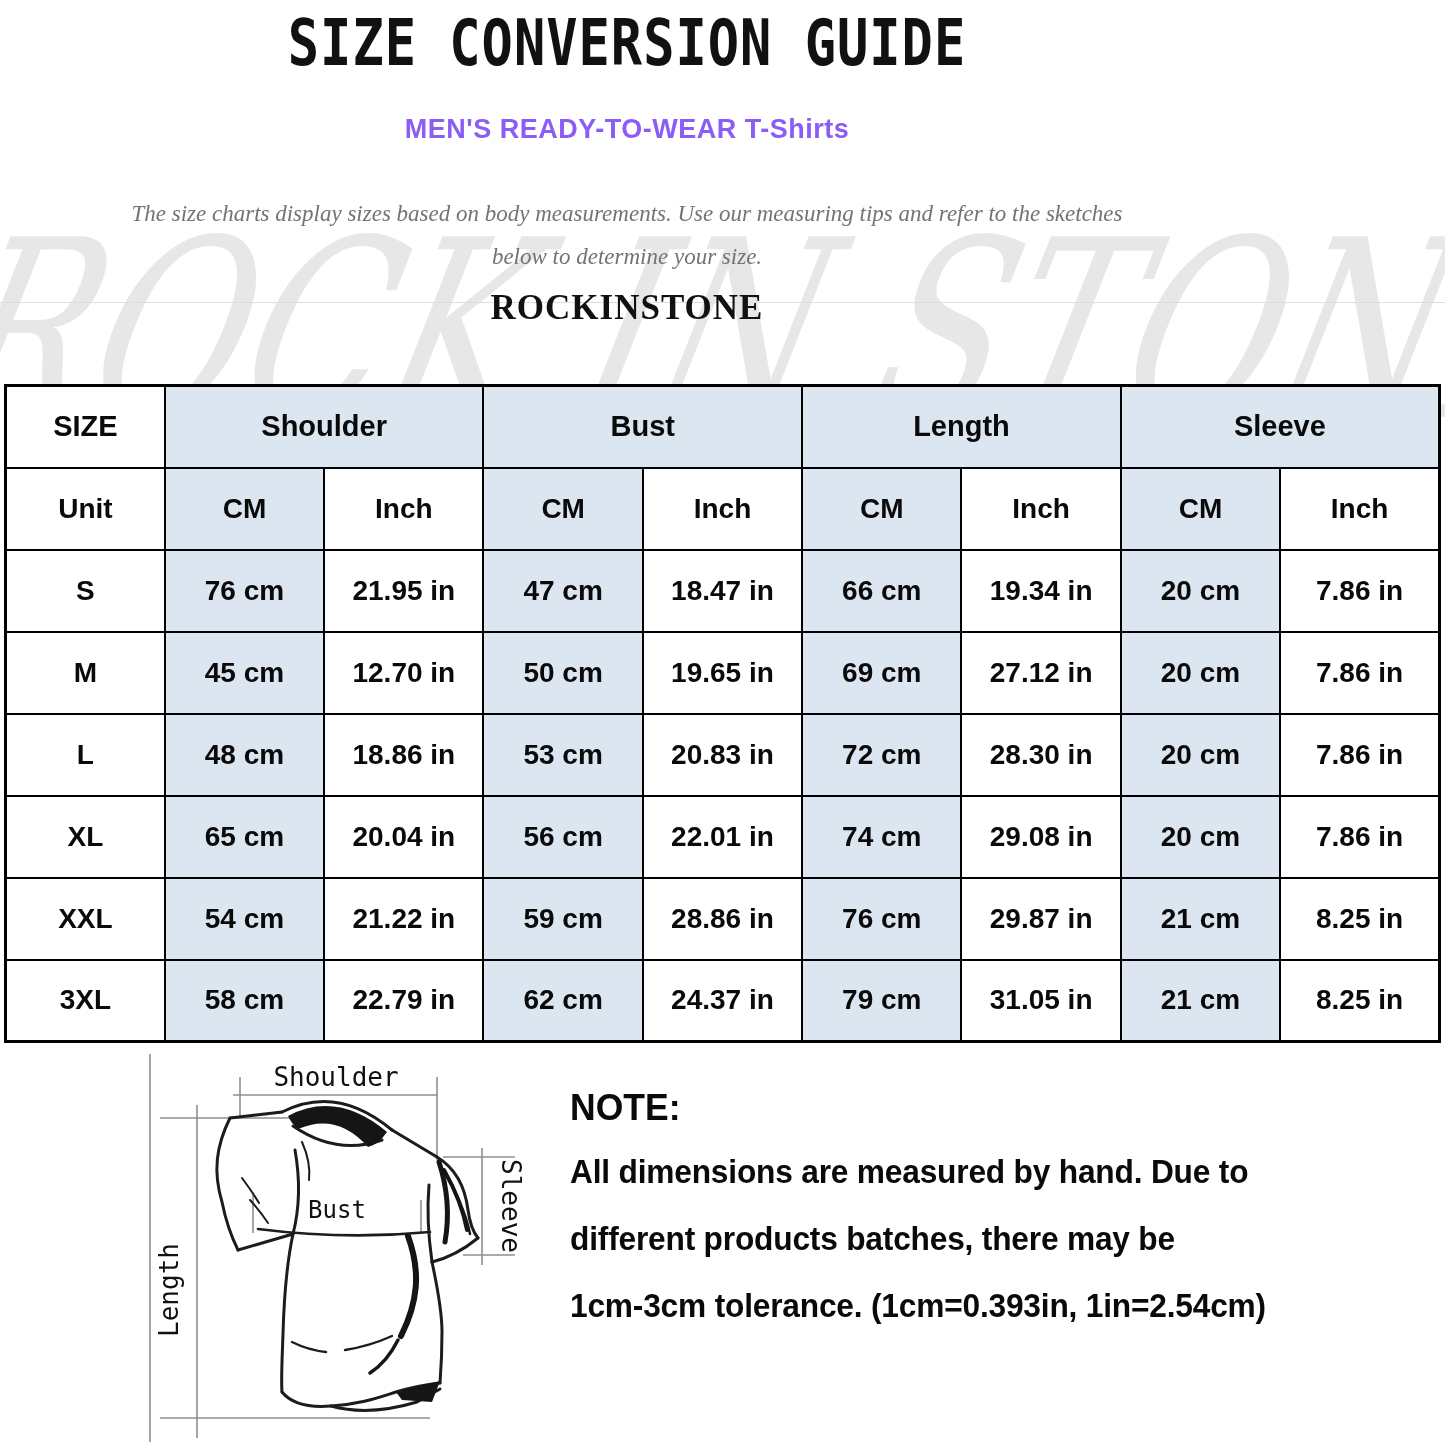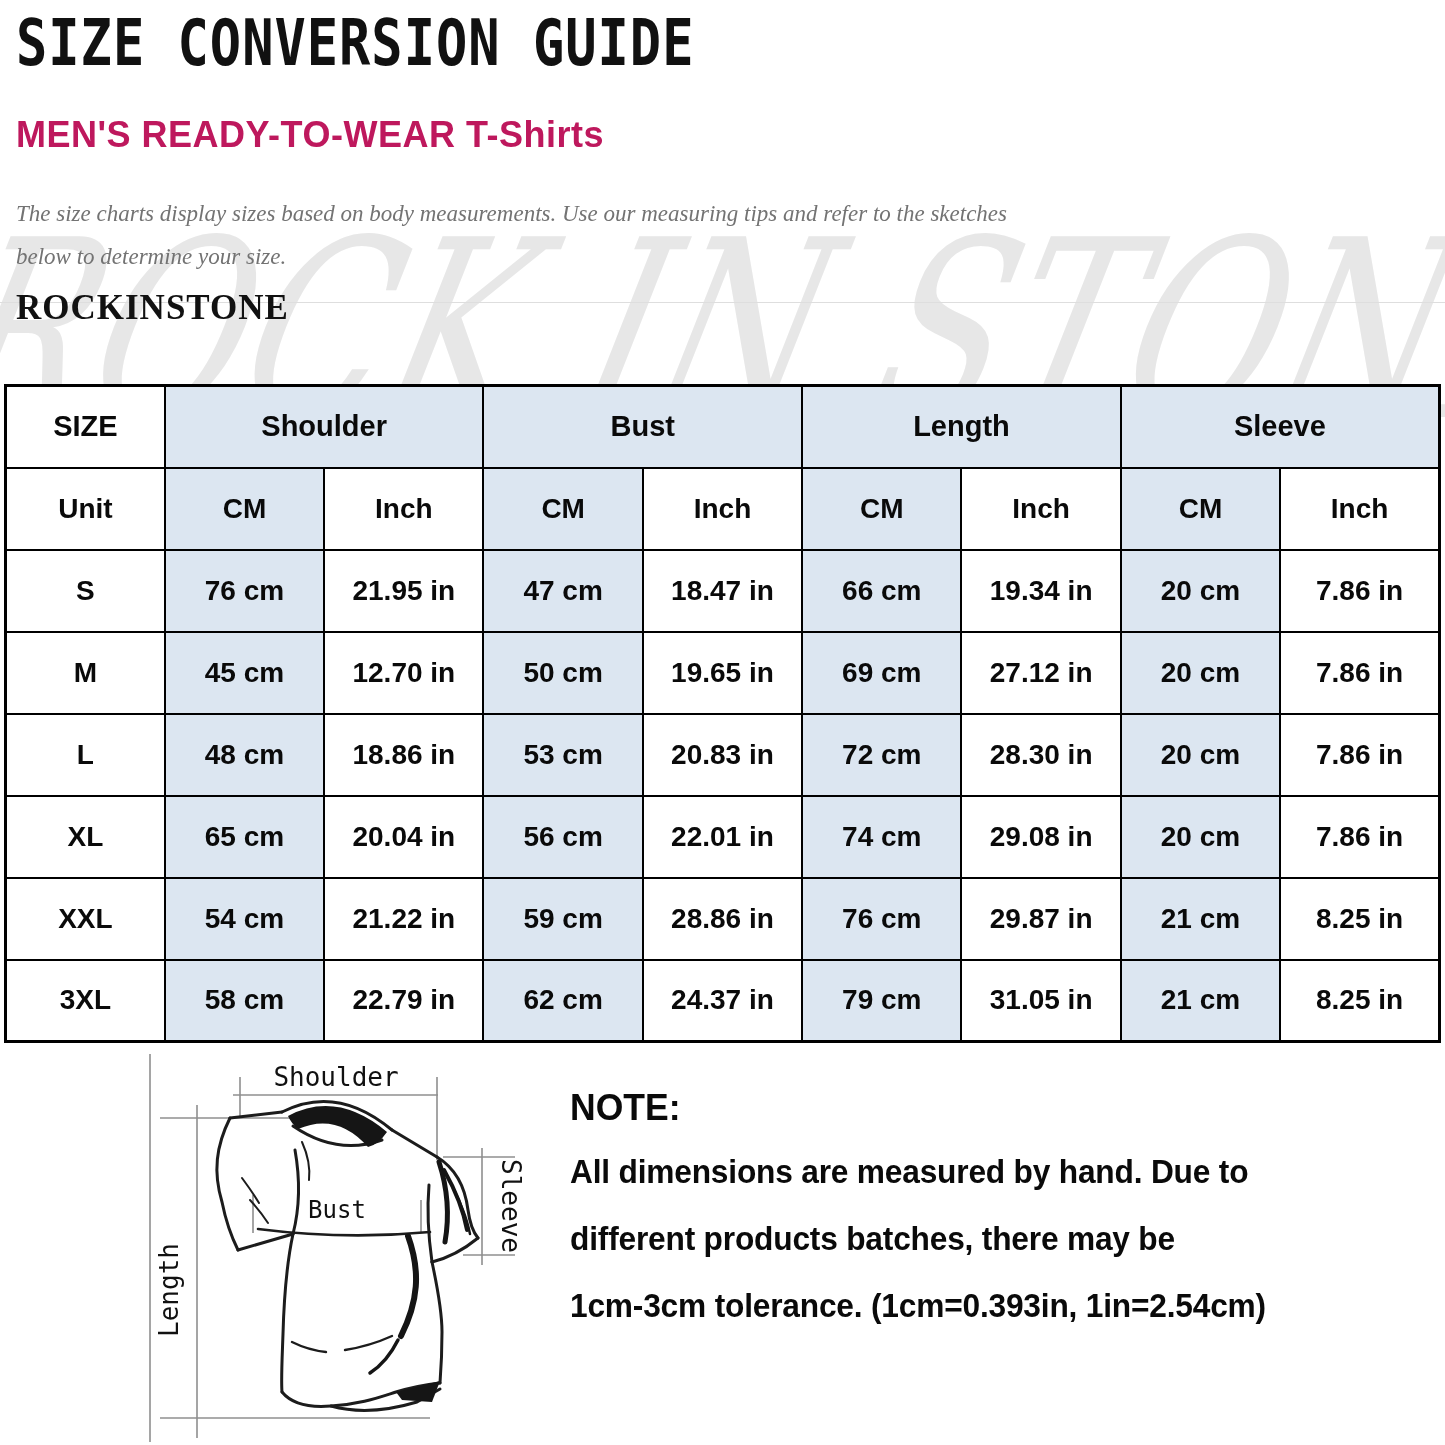--- a/index.html
+++ b/index.html
@@ -4,25 +4,25 @@
 <style>
   html,body{margin:0;padding:0;background:#fff;}
   .page{position:relative;width:1445px;height:1445px;background:#ffffff;overflow:hidden;
         font-family:"Liberation Sans",sans-serif;color:#0a0a0a;}
 
   
   .watermark-svg{position:absolute;left:0;top:185px;width:1445px;height:300px;z-index:0;}
   .faint-rule{position:absolute;left:0;top:302px;width:1445px;height:1px;background:#dedede;z-index:0;}
 
   
-  .hdr{position:absolute;left:16px;width:1254px;text-align:left;z-index:2;}
+  .hdr{position:absolute;left:0;width:1254px;text-align:center;z-index:2;}
   .title{top:6px;font-family:"DejaVu Sans Mono",monospace;font-size:52px;font-weight:bold;
          letter-spacing:1px;color:#111;}
   .title .stretch{display:inline-block;transform:scaleY(1.22);transform-origin:center top;}
-  .subtitle{top:114px;font-size:36px;font-weight:bold;letter-spacing:.5px;color:#be185d;}
+  .subtitle{top:114px;font-size:27px;font-weight:bold;letter-spacing:.5px;color:#8b5cf6;}
   .desc{top:192px;font-family:"Liberation Serif",serif;font-style:italic;font-size:23px;
         line-height:43px;color:#737373;}
   .brand{top:288px;font-family:"Liberation Serif",serif;font-weight:bold;font-size:35px;
          letter-spacing:1px;color:#111;}
 
   
   table.size-table{position:absolute;left:4px;top:384px;width:1437px;z-index:3;
      border-collapse:collapse;table-layout:fixed;background:#fff;border:3px solid #000;}
   .size-table th,.size-table td{border:2px solid #000;text-align:center;vertical-align:middle;
      font-weight:bold;font-size:28px;color:#0a0a0a;padding:0;}

